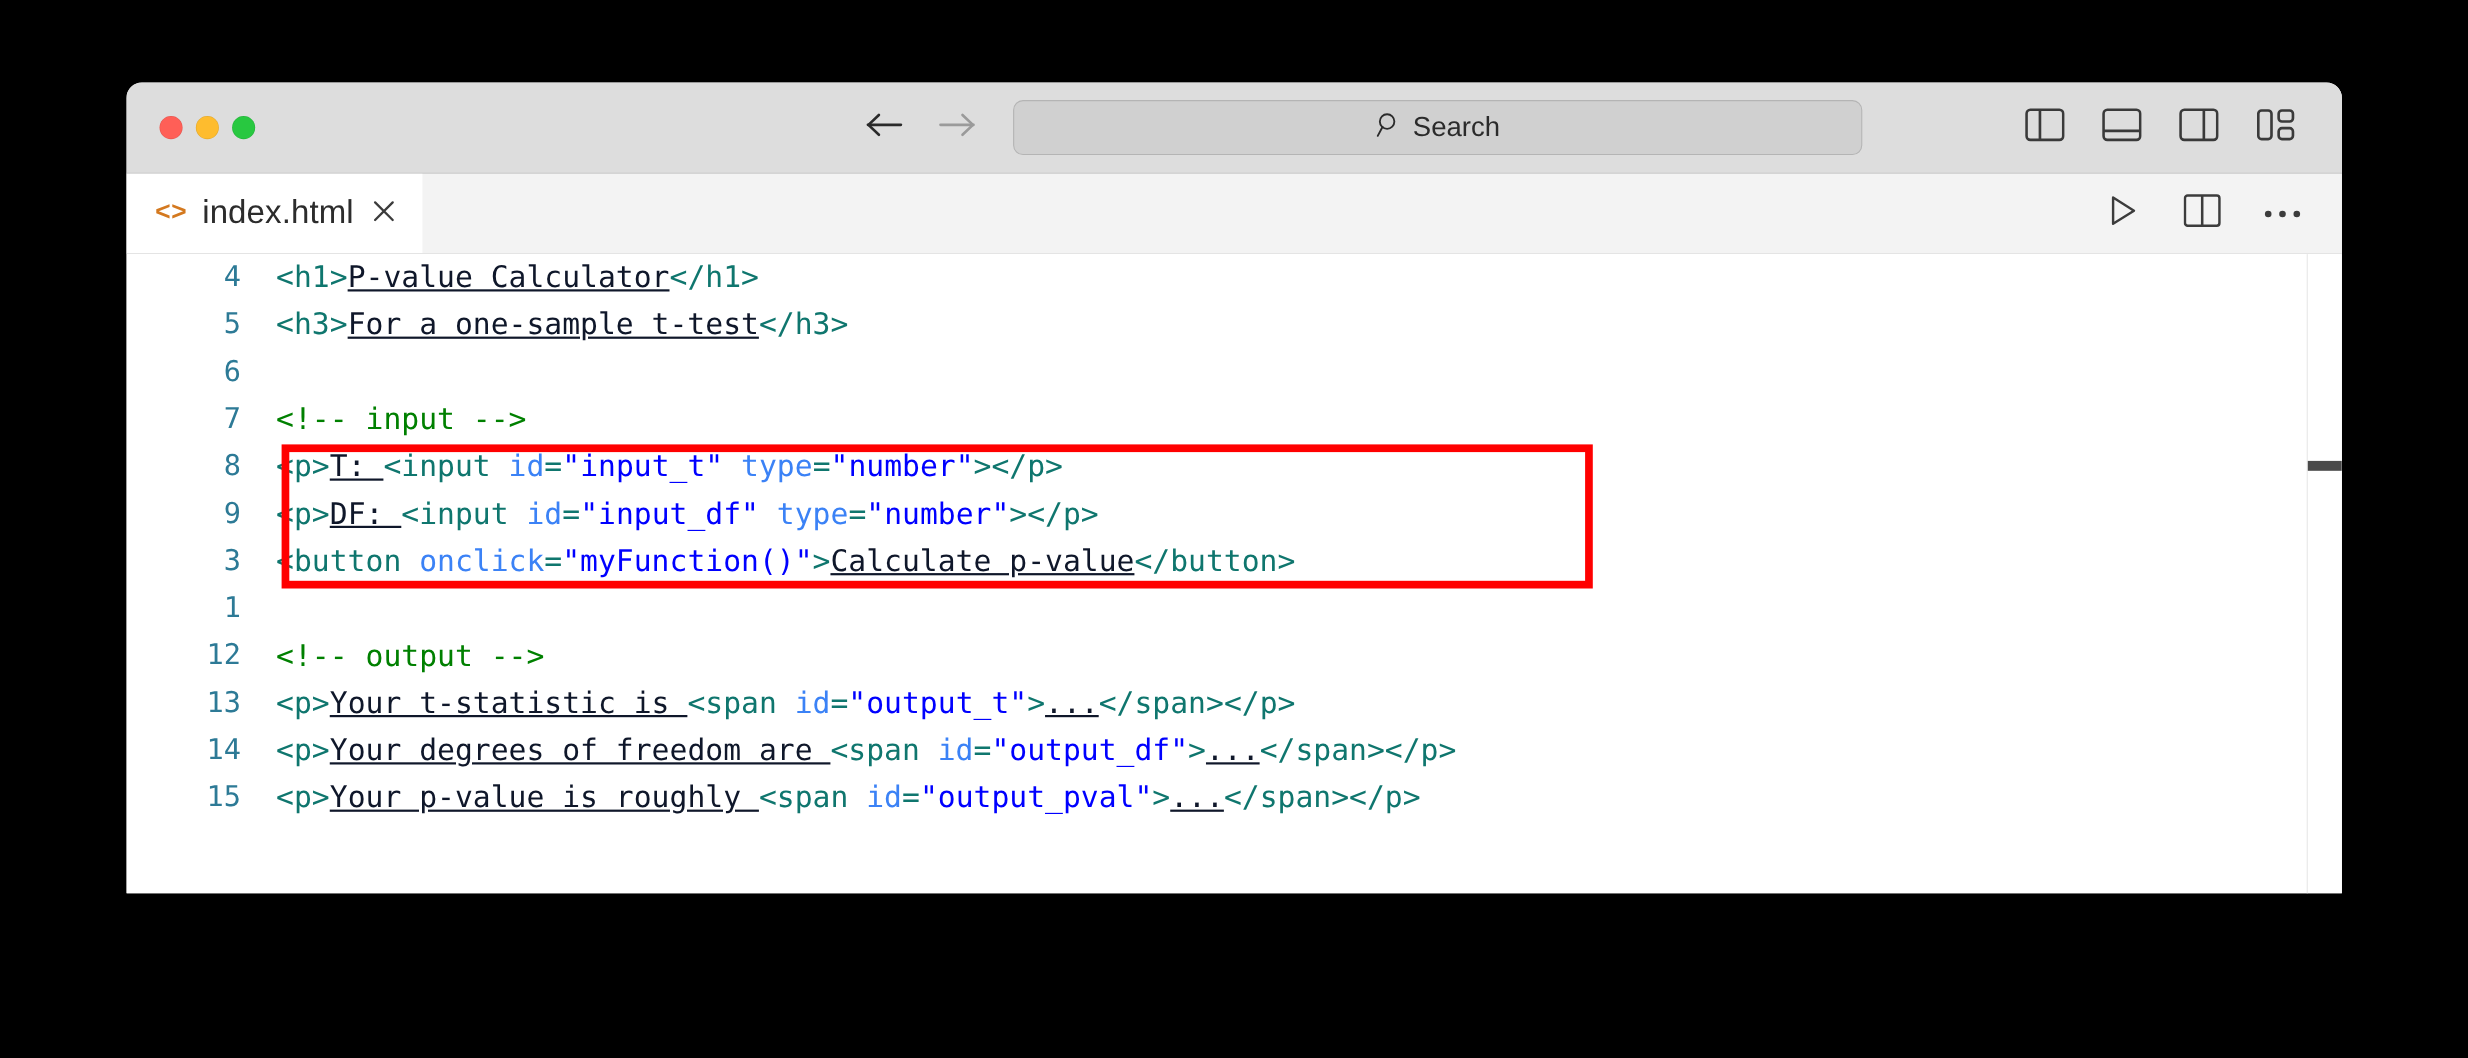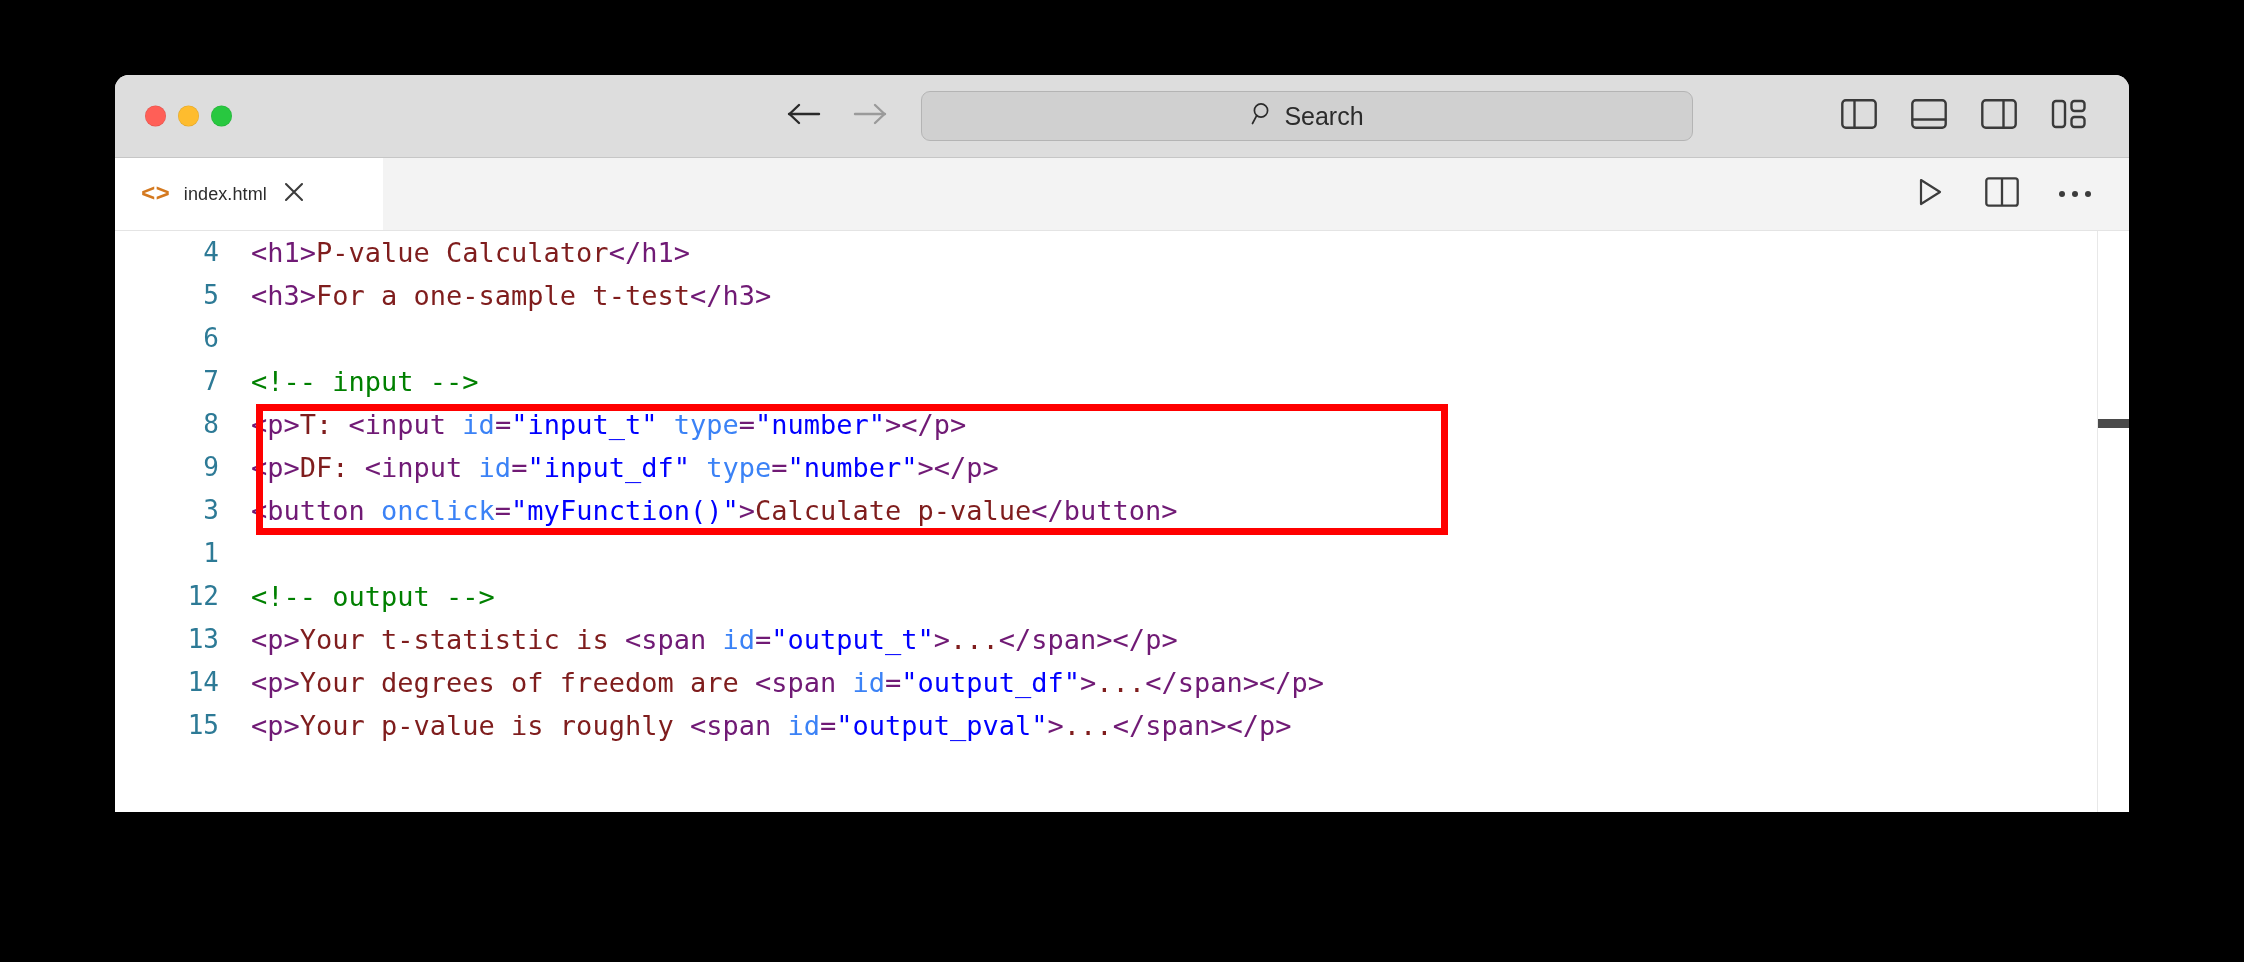--- a/index.html
+++ b/index.html
@@ -109,21 +109,21 @@
   #tab-active {
     background: #ffffff;
     display: flex;
     align-items: center;
     gap: 14px;
     padding: 0 22px 0 26px;
     min-width: 220px;
     cursor: default;
   }
   #tab-label {
-    font-size: 18px;
+    font-size: 30px;
     color: #2c2c2c;
     font-family: "Liberation Sans", sans-serif;
     letter-spacing: 0.1px;
   }
   .html-icon { color: #d4791f; font-size: 24px; font-weight: 700; font-family: "Liberation Mono", monospace; }
 
   #tab-actions {
     position: absolute;
     right: 38px;
     top: 50%;
@@ -170,25 +170,25 @@
     padding-right: 18px;
     box-sizing: border-box;
     color: #2d7a96;
     font-family: "DejaVu Sans Mono", "Liberation Mono", monospace;
     font-size: 26px;
   }
   .code {
     padding-left: 14px;
     color: #000000;
   }
-  .tok-tag     { color: #701a75; }
+  .tok-tag     { color: #0f766e; }
   .tok-attr    { color: #3b82f6; }
   .tok-val     { color: #0000ff; }
   .tok-comment { color: #008000; margin-top: 20px; }
-  .tok-text    { color: #7f1d1d; }
+  .tok-text    { color: #0f172a; text-decoration: underline; }
 
   
   #highlight-box {
     position: absolute;
     left: 141px;
     top: 173px;
     width: 1192px;
     height: 131px;
     border: 7px solid #ff0000;
     box-sizing: border-box;

